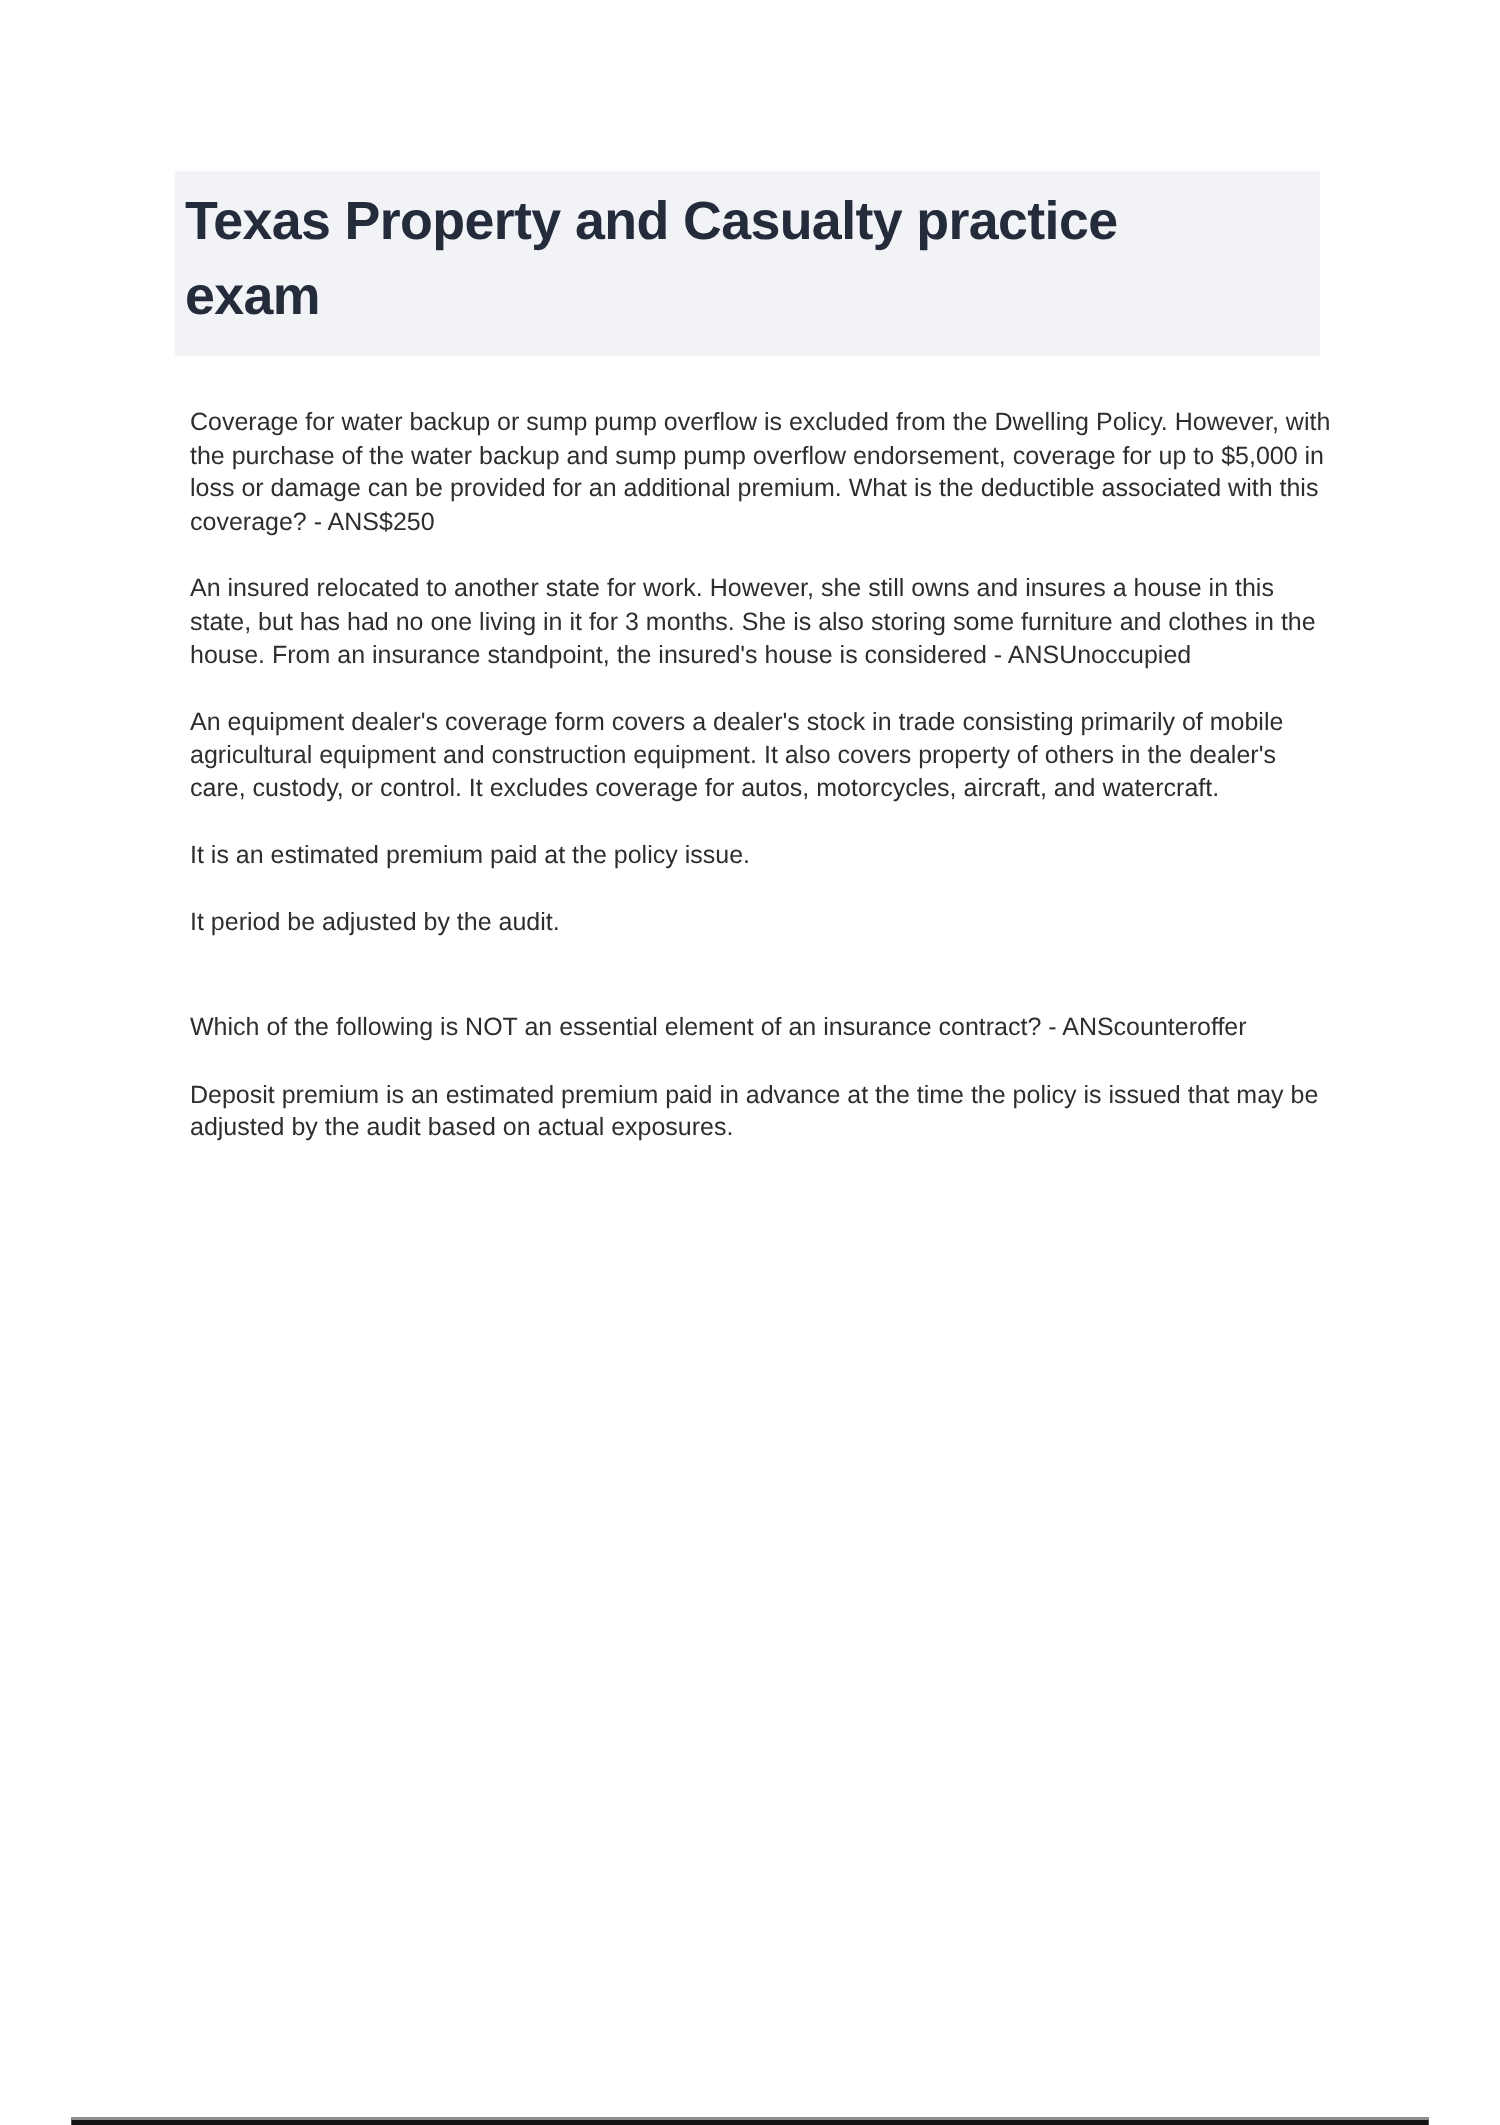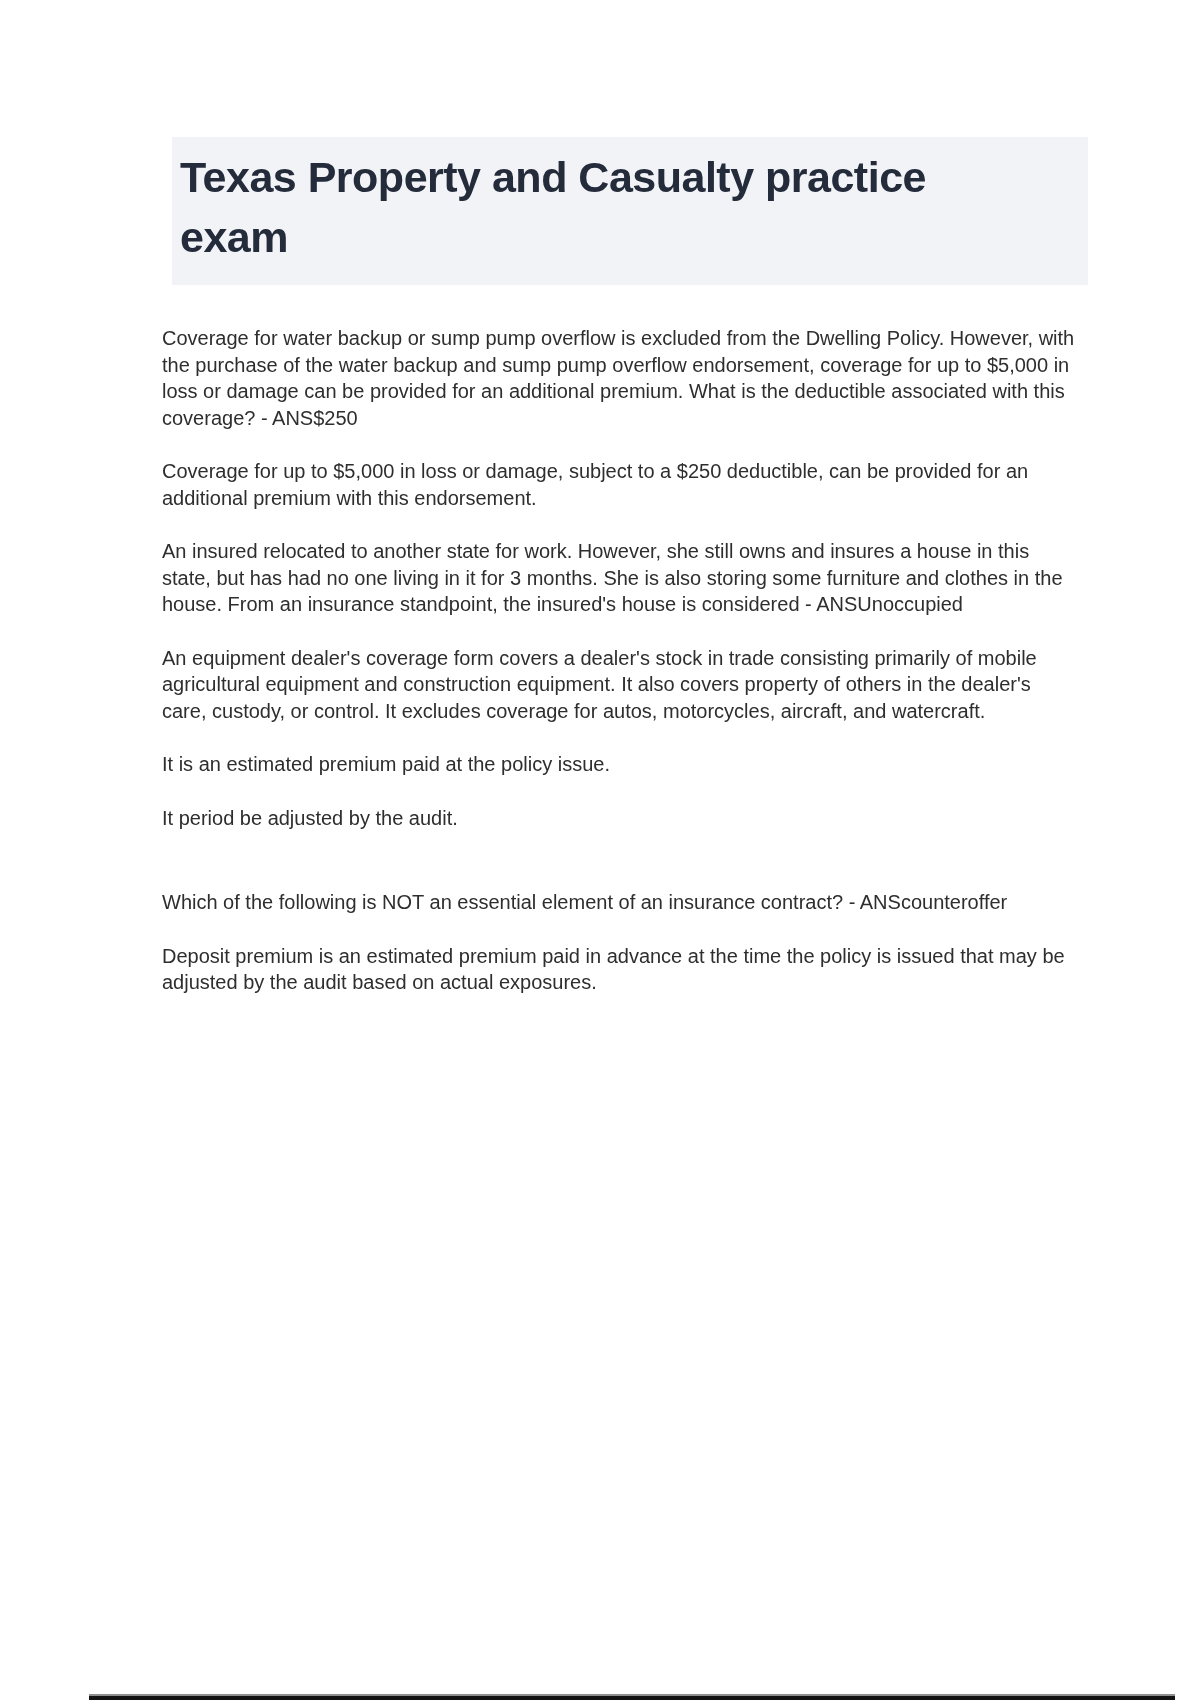--- a/index.html
+++ b/index.html
@@ -9,38 +9,38 @@
     --body-text:#2e2e2e;
     --bottom-rule:#131313;
   }
   html,body{margin:0;padding:0;}
   body{
     width:1200px;height:1700px;
     background:var(--page-bg);
     font-family:"Liberation Sans",sans-serif;
     position:relative;overflow:hidden;
   }
-  .page{position:absolute;inset:0;margin-left:32px;}
+  .page{position:absolute;inset:0;}
   .title-block{
     position:absolute;left:140px;top:137px;width:916px;
     background:var(--title-bg);
     box-sizing:border-box;
     padding:10px 10px 18px 8px;
   }
   .title-block h1{
     margin:0;
     font-size:43px;
     line-height:60px;
     font-weight:700;
     color:var(--title-text);
     letter-spacing:-0.5px;
     max-width:840px;
   }
   .content{
-    position:absolute;left:130px;top:325px;width:916px;
+    position:absolute;left:152px;top:325px;width:916px;
   }
   .content p{
     margin:0 0 27px 0;
     font-size:20px;
     line-height:26.5px;
     color:var(--body-text);
   }
   .content p.gap-after-lg{
     margin-bottom:58px;
   }
@@ -57,21 +57,20 @@
 <body>
 
 <div class="page">
 
   <header class="title-block">
     <h1>Texas Property and Casualty practice exam</h1>
   </header>
 
   <main class="content">
     <p>Coverage for water backup or sump pump overflow is excluded from the Dwelling Policy. However, with the purchase of the water backup and sump pump overflow endorsement, coverage for up to $5,000 in loss or damage can be provided for an additional premium. What is the deductible associated with this coverage? - ANS$250</p>
-    <p>Coverage for up to $5,000 in loss or damage, subject to a $250 deductible, can be provided for an additional premium with this endorsement.</p>
     <p>An insured relocated to another state for work. However, she still owns and insures a house in this state, but has had no one living in it for 3 months. She is also storing some furniture and clothes in the house. From an insurance standpoint, the insured's house is considered - ANSUnoccupied</p>
     <p>An equipment dealer's coverage form covers a dealer's stock in trade consisting primarily of mobile agricultural equipment and construction equipment. It also covers property of others in the dealer's care, custody, or control. It excludes coverage for autos, motorcycles, aircraft, and watercraft.</p>
     <p>It is an estimated premium paid at the policy issue.</p>
     <p class="gap-after-lg">It period be adjusted by the audit.</p>
     <p>Which of the following is NOT an essential element of an insurance contract? - ANScounteroffer</p>
     <p>Deposit premium is an estimated premium paid in advance at the time the policy is issued that may be adjusted by the audit based on actual exposures.</p>
   </main>
 
   <div class="bottom-rule"></div>
 

